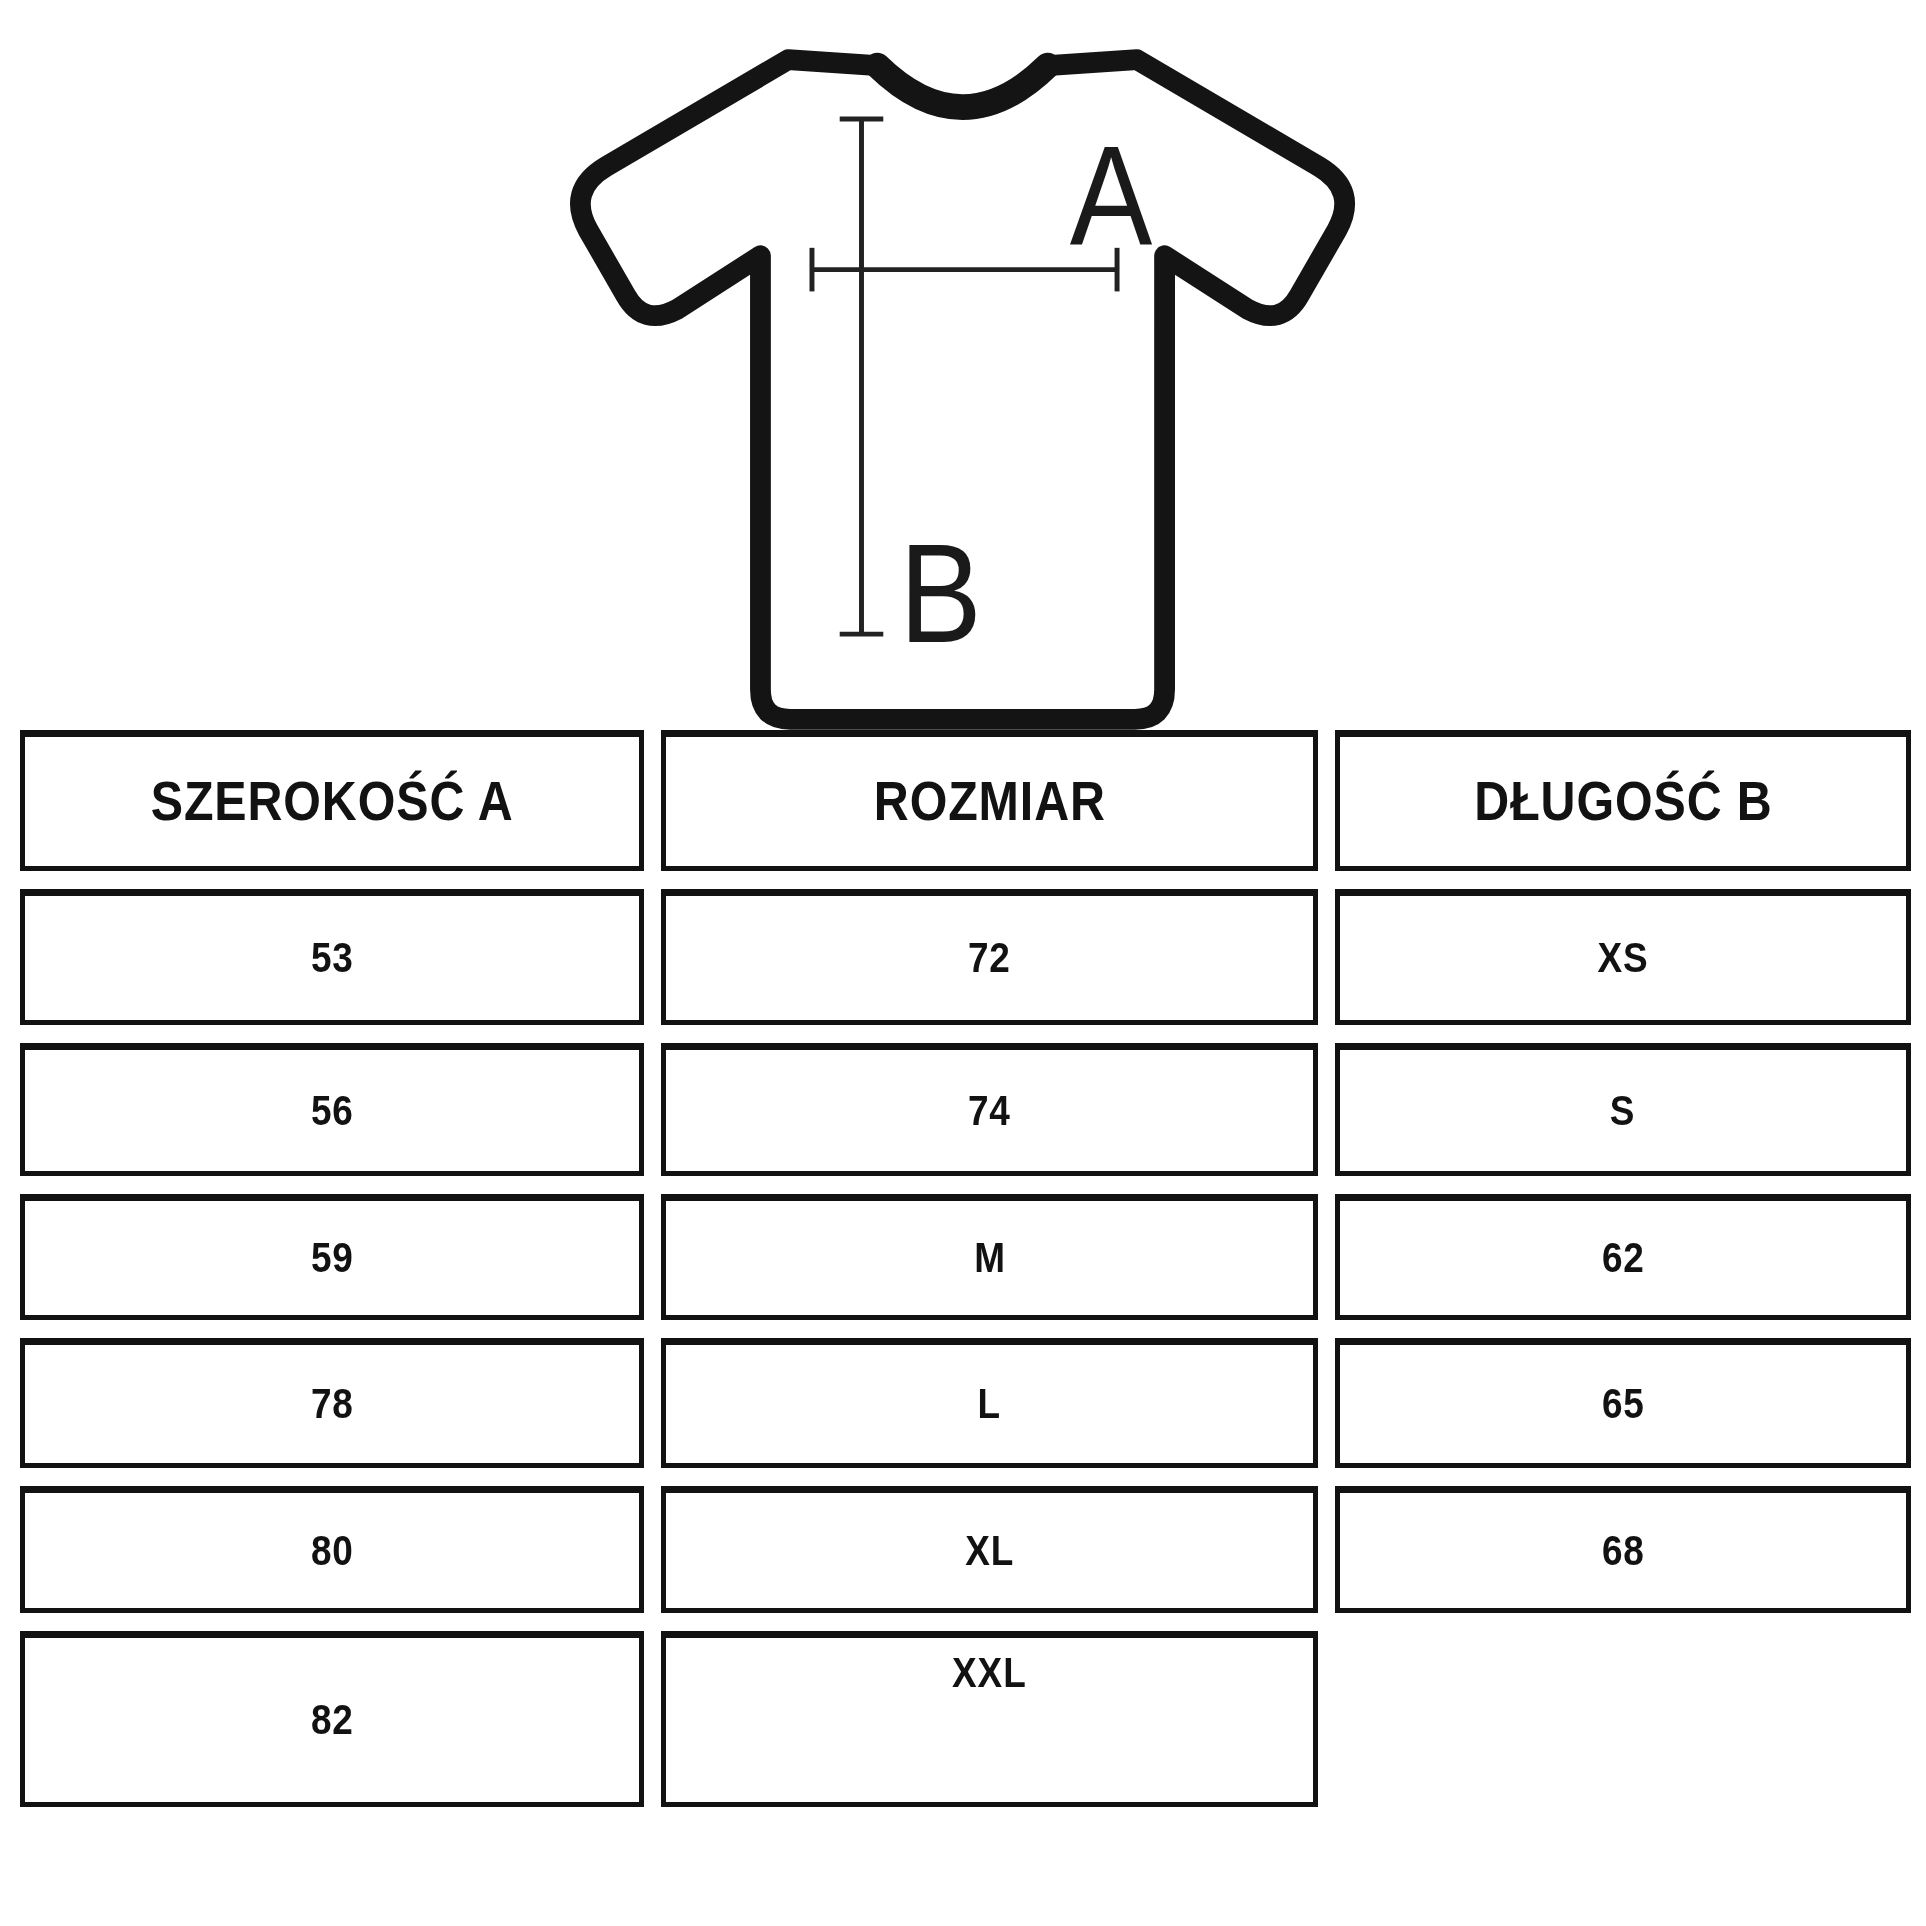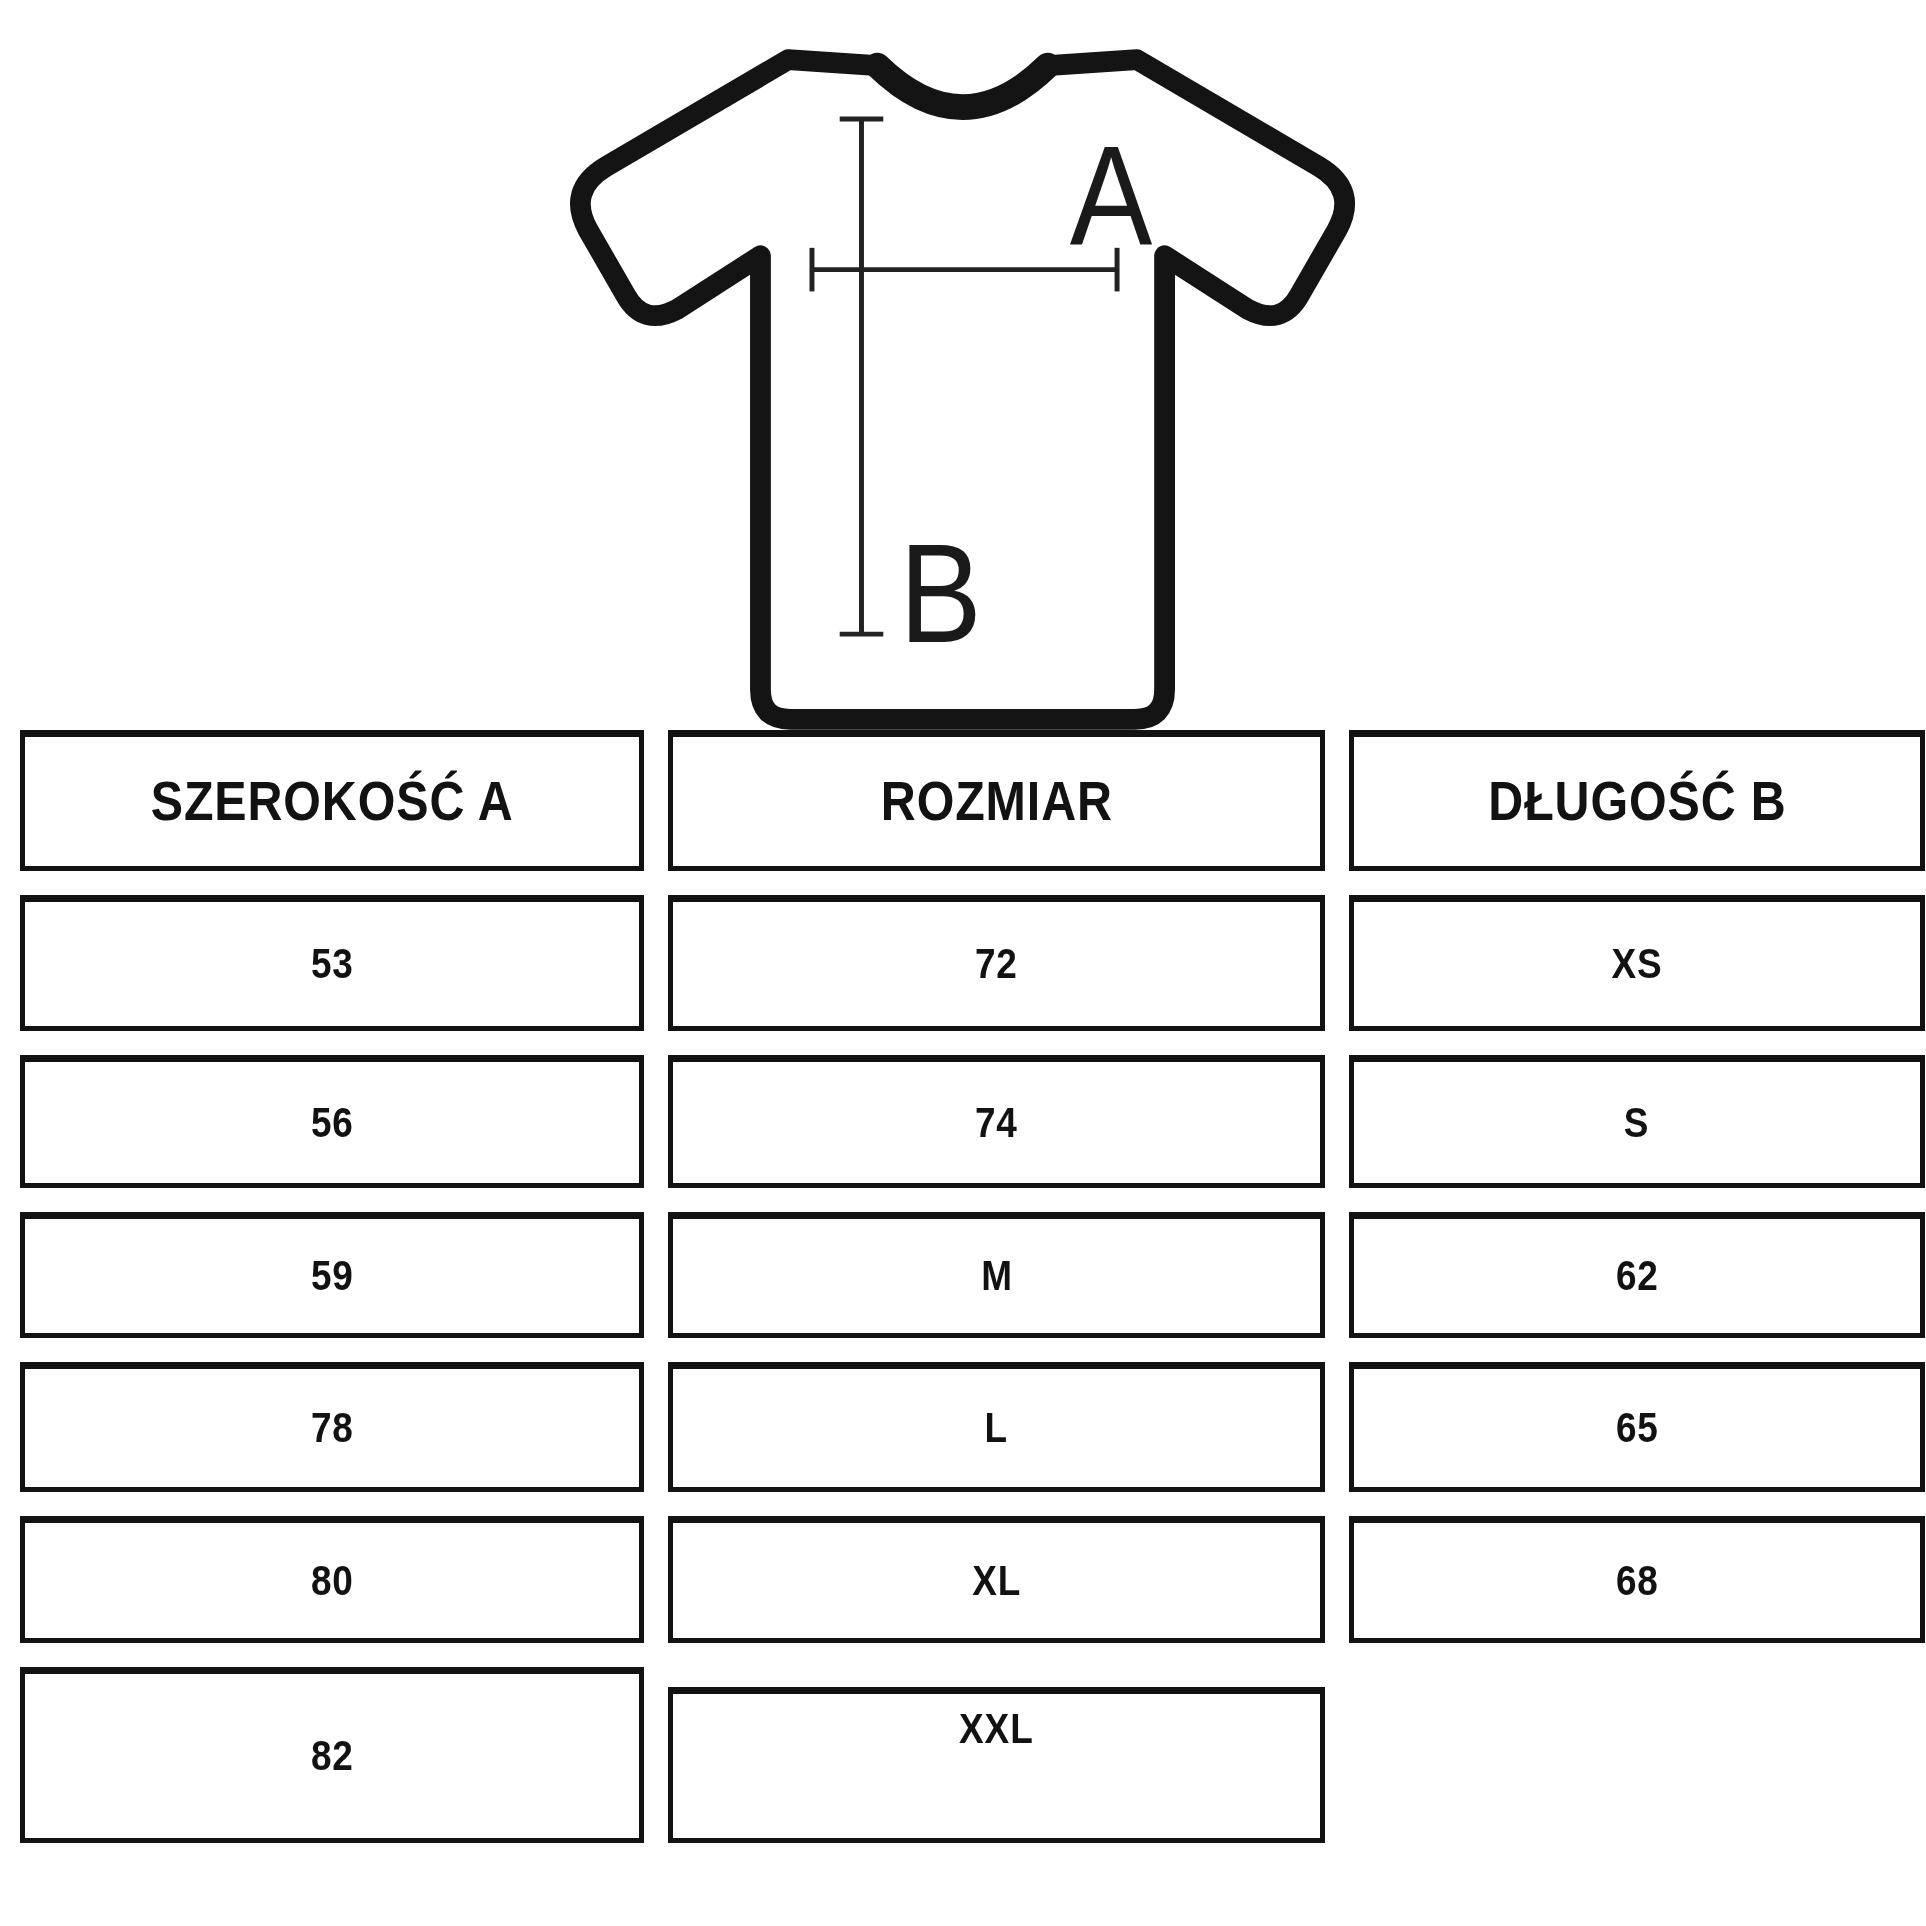--- a/index.html
+++ b/index.html
@@ -6,30 +6,30 @@
   .sheet{
     position:relative;width:1927px;height:1927px;background:#ffffff;overflow:hidden;
     font-family:"Liberation Sans",sans-serif;
   }
   .tshirt-svg{position:absolute;left:495px;top:20px;width:941px;height:733px;}
   .size-table{
     position:absolute;left:20px;top:730px;
     display:grid;
     grid-template-columns:624px 657px 576px;
     grid-template-rows:141px 136px 133px 126px 130px 127px 176px;
-    column-gap:17px;row-gap:18px;gap:24px;
+    column-gap:17px;row-gap:18px;
   }
   .cell{
     border:5px solid #121212;border-top-width:7px;background:#ffffff;
     display:flex;align-items:center;justify-content:center;
     color:#121212;font-weight:bold;font-size:42px;line-height:1;
   }
   .cell.header{font-size:55px;}
   .cell .txt{display:inline-block;transform:scaleX(0.88);letter-spacing:1px;white-space:nowrap;}
-  .cell.xxl-cell{align-items:flex-start;padding-top:14px;margin-top:20px;}
+  .cell.xxl-cell{align-items:flex-start;padding-top:14px;}
 </style>
 </head>
 <body>
 
 <div class="sheet">
 
   <svg class="tshirt-svg" viewBox="500 20 950 740" xmlns="http://www.w3.org/2000/svg">
 
     <path d="M 886 66
              Q 972 148 1058 66

